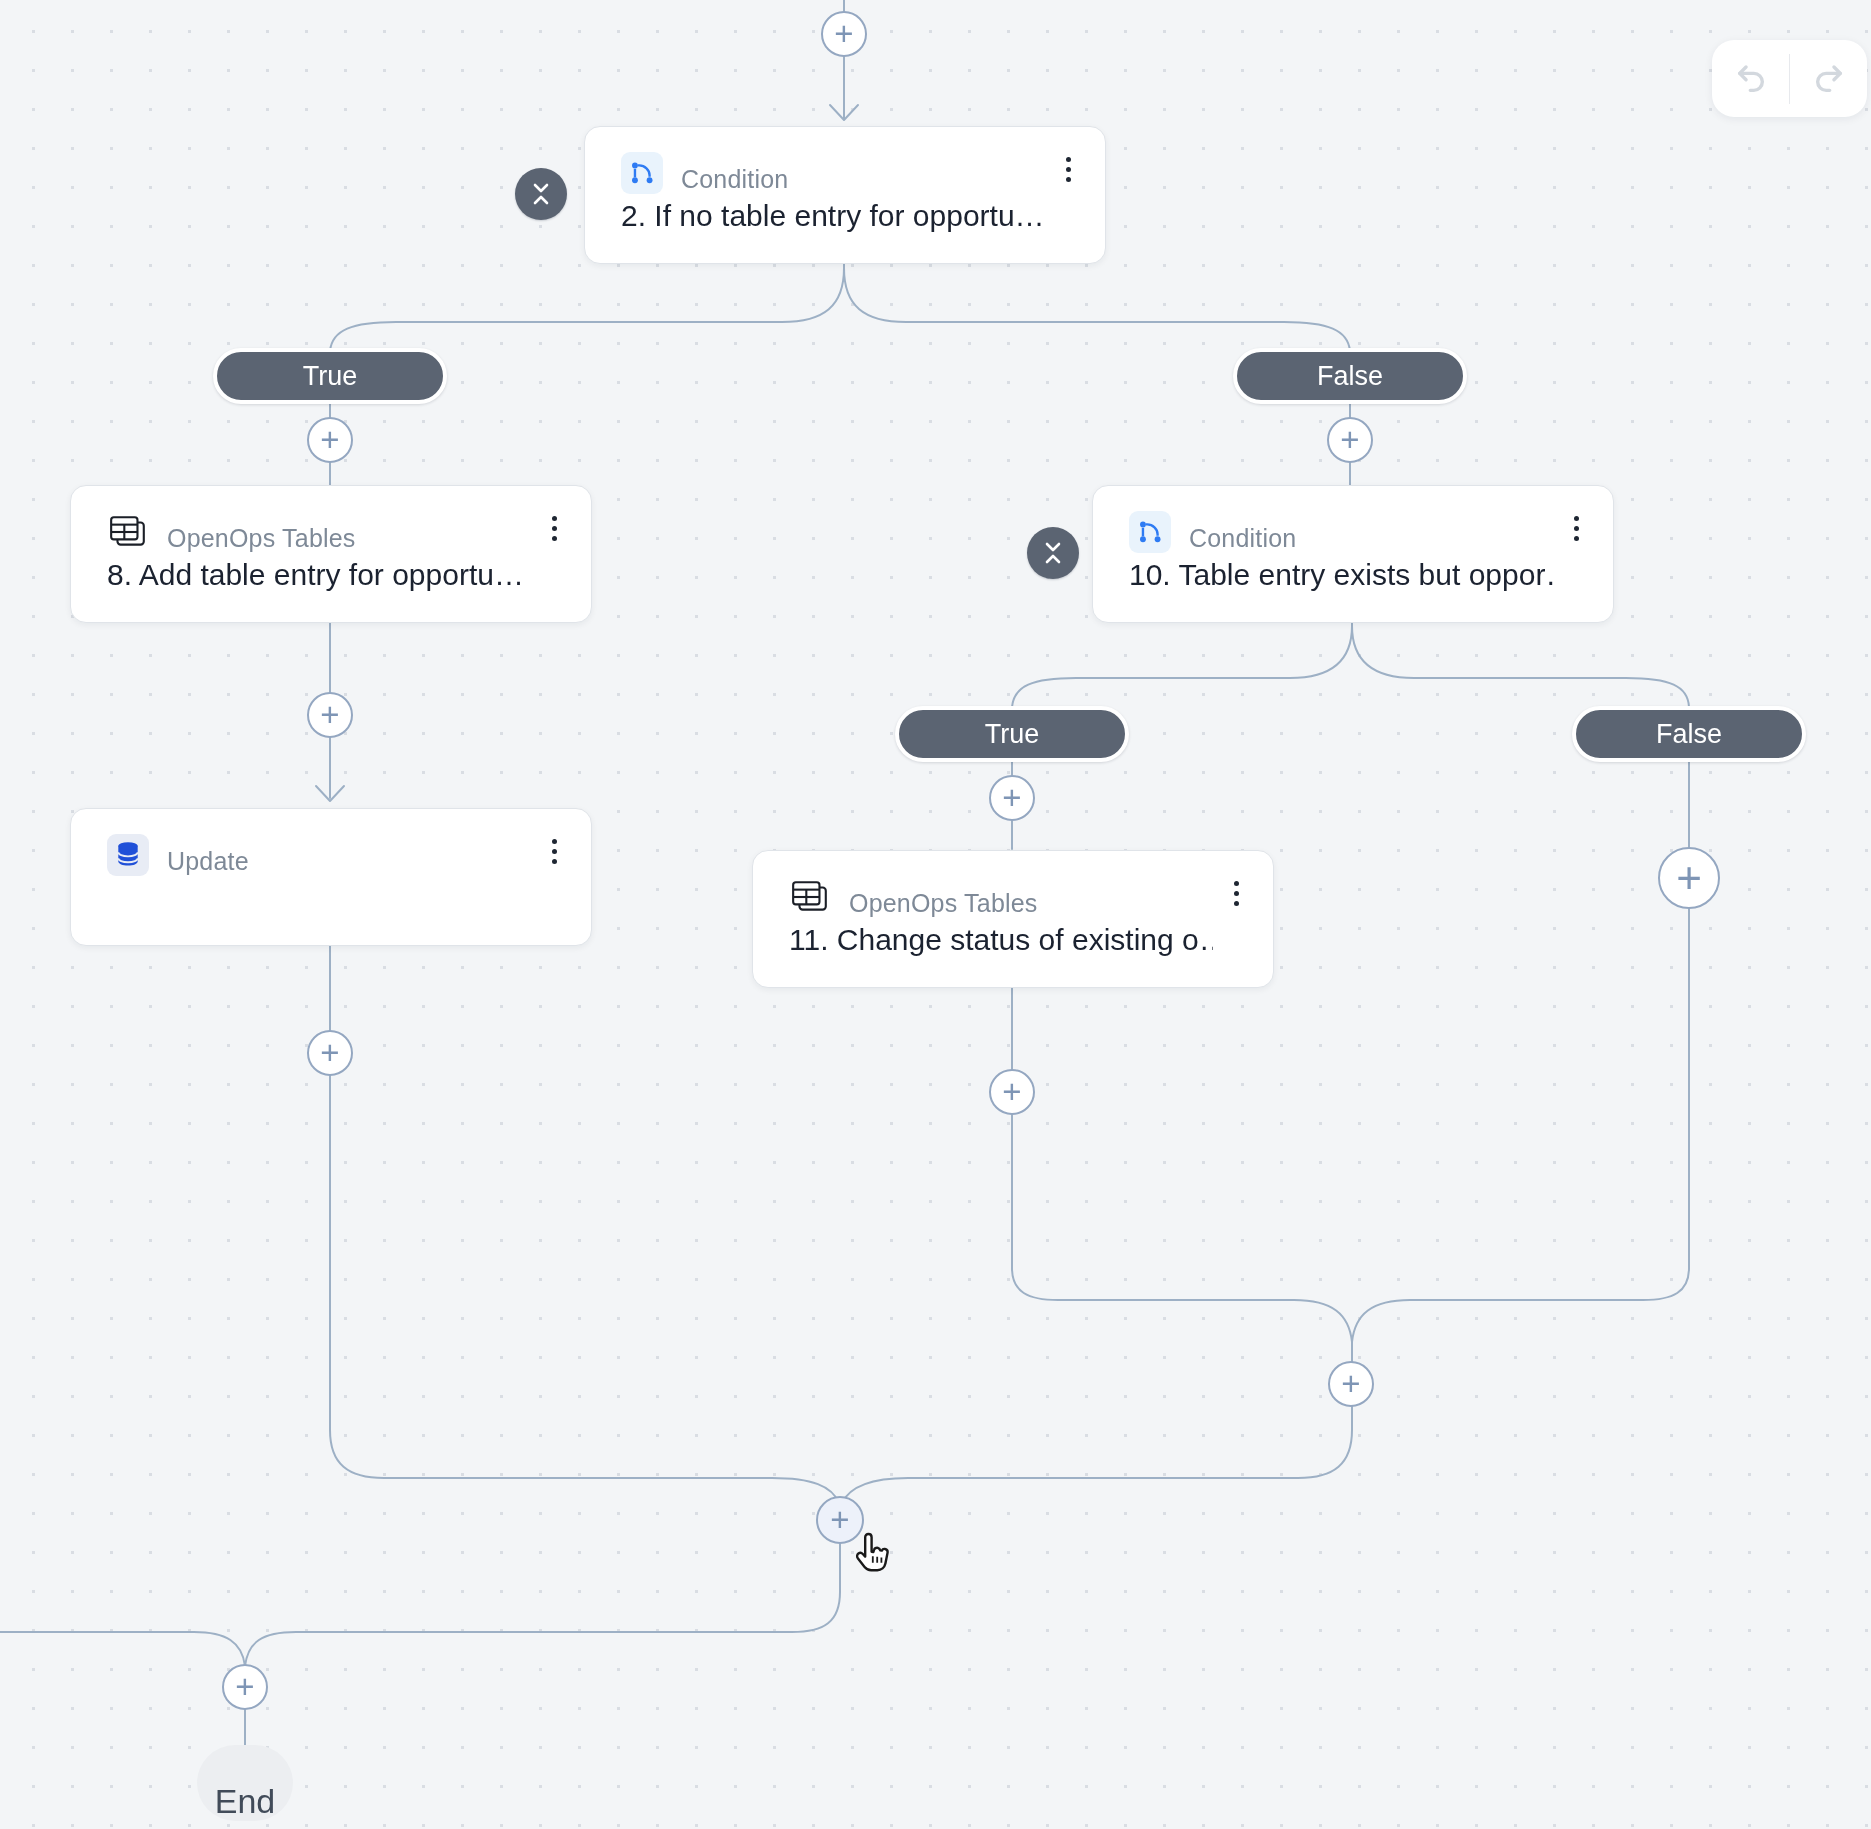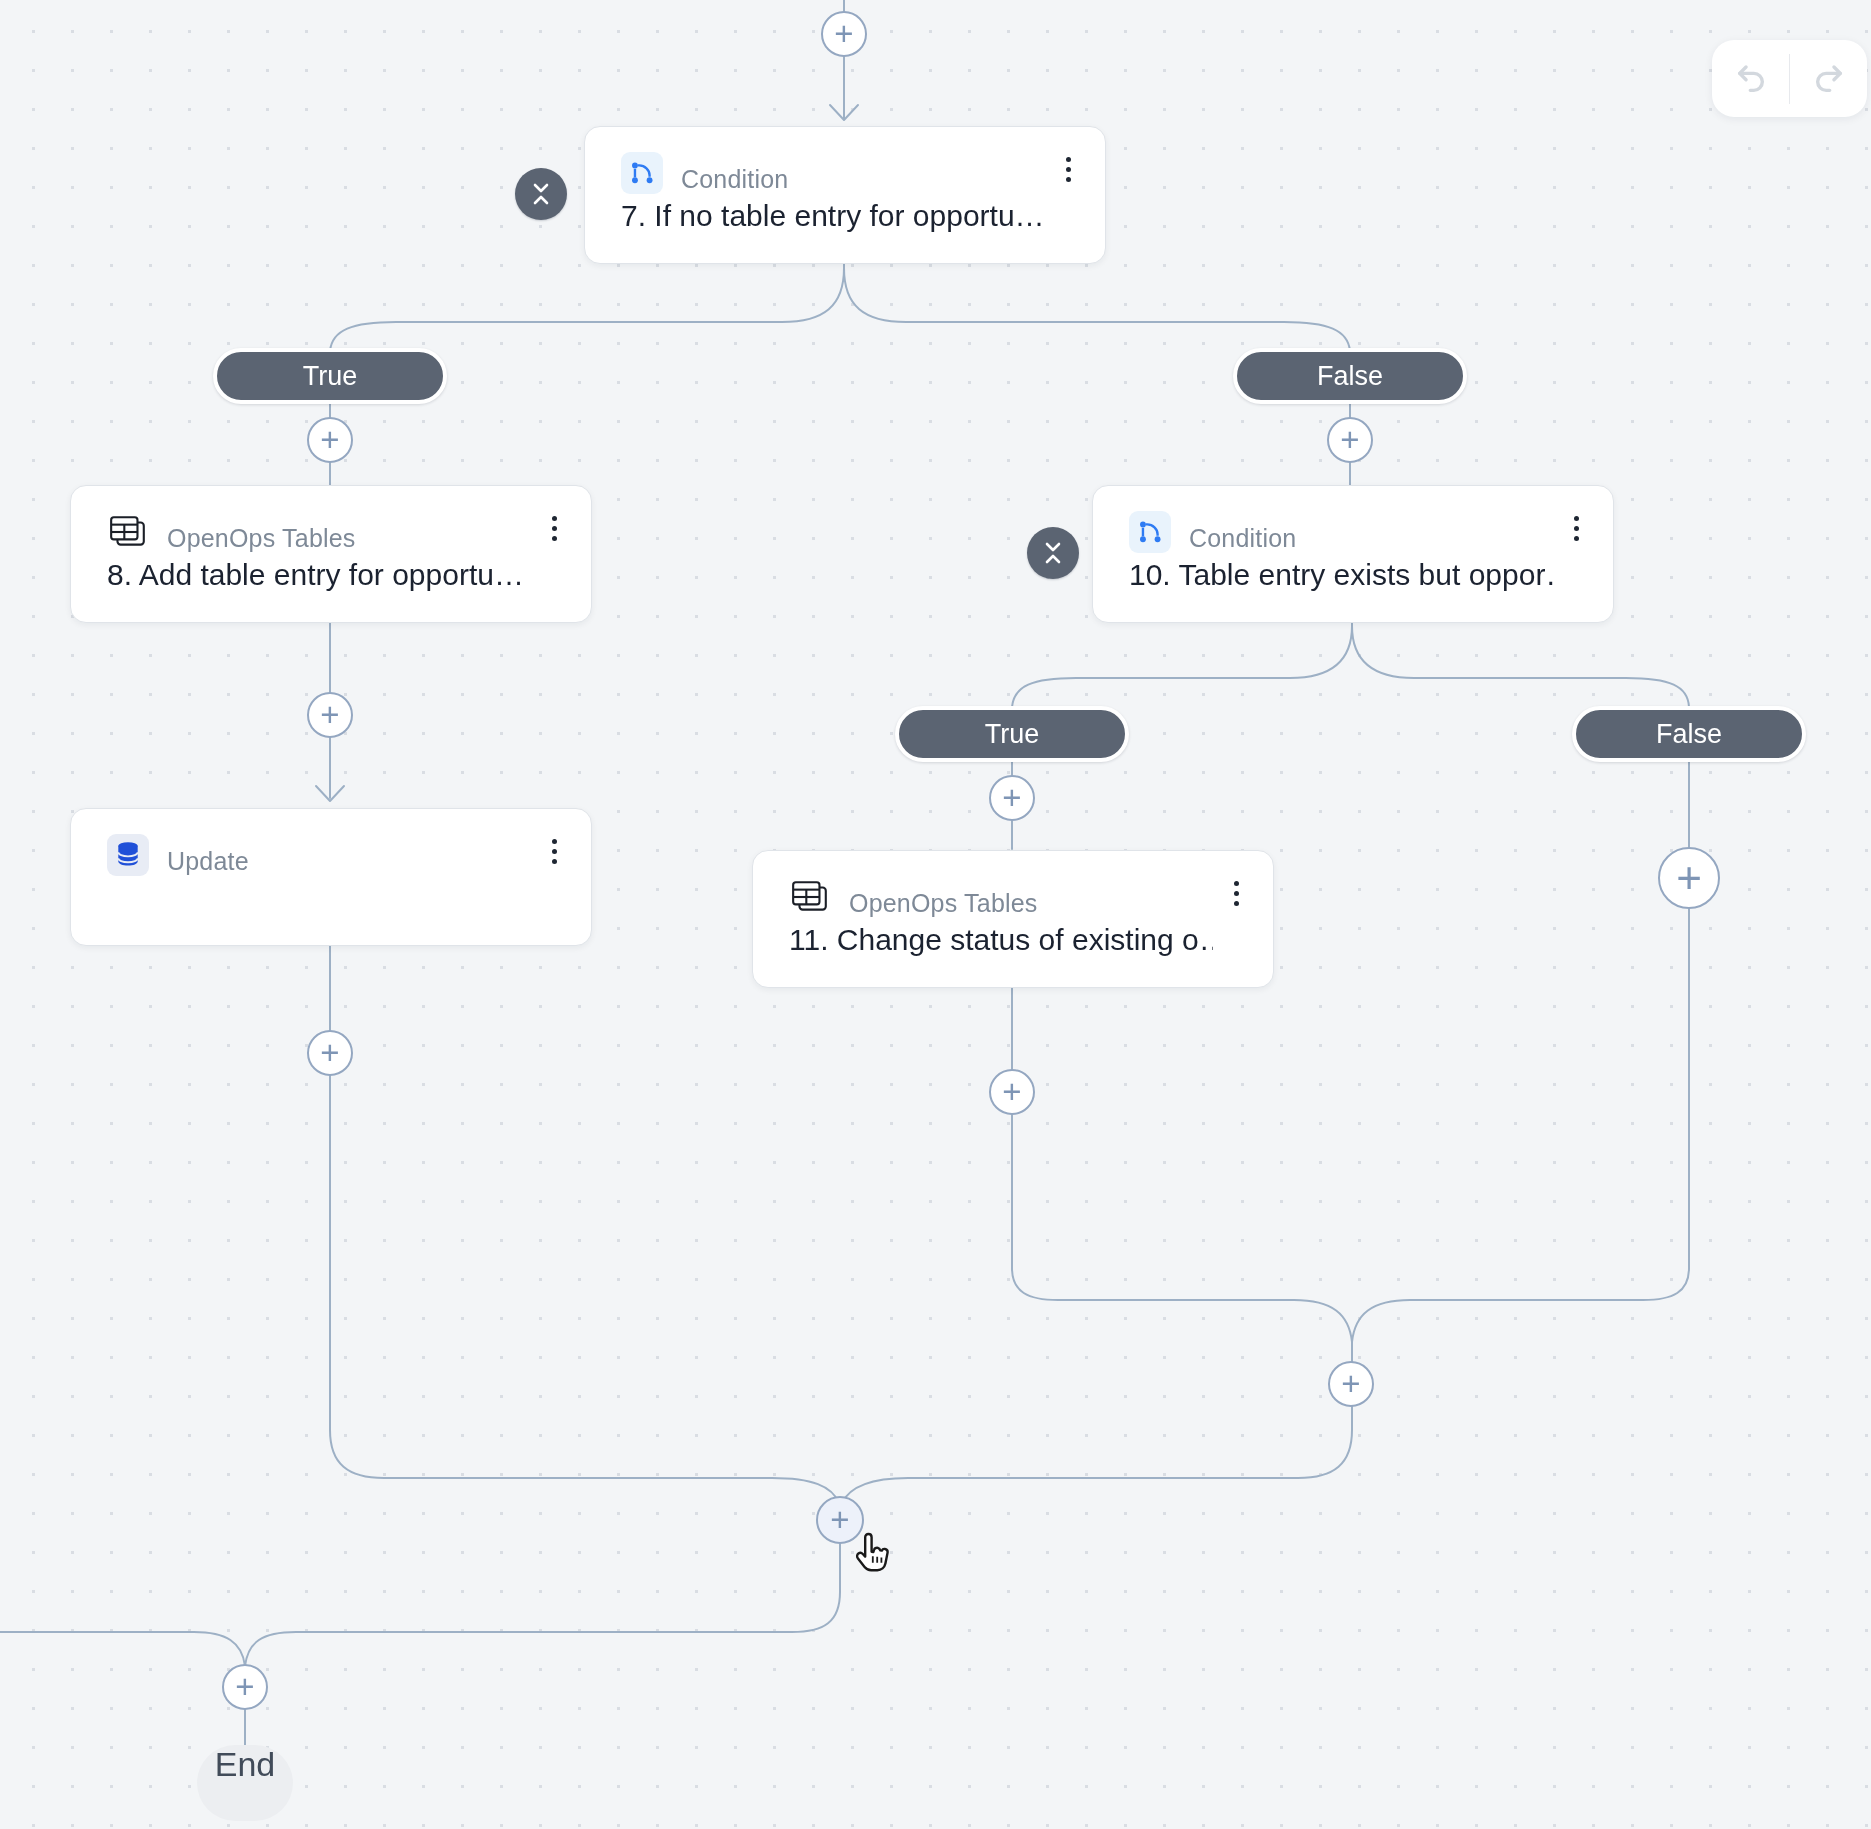--- a/index.html
+++ b/index.html
@@ -41,21 +41,21 @@
   }
   .plus.big{width:62px;height:62px;font-size:44px;}
   .plus.hovered{background:#edf1fa;width:48px;height:48px;}
   .collapse-btn{
     position:absolute;width:52px;height:52px;border-radius:50%;background:#5b6472;
     display:flex;align-items:center;justify-content:center;z-index:5;cursor:pointer;
     box-shadow:0 1px 2px rgba(20,30,50,.2);
   }
   .end-pill{
     position:absolute;left:197px;top:1745px;width:96px;height:76px;border-radius:38px;
-    background:#eceef1;display:flex;align-items:flex-start;justify-content:center;
+    background:#eceef1;display:flex;align-items:flex-end;justify-content:center;
     font-size:34px;color:#414b59;z-index:3;
   }
   .undo-card{
     position:absolute;left:1712px;top:40px;width:155px;height:77px;border-radius:22px;
     background:#ffffff;box-shadow:0 2px 8px rgba(20,30,50,.07);z-index:6;
     display:flex;align-items:center;justify-content:space-evenly;
   }
   .undo-card .divider{width:1px;height:50px;background:#e7e9ed;}
   .tool-btn{width:50px;height:50px;display:flex;align-items:center;justify-content:center;cursor:pointer;}
   .cursor{position:absolute;left:848px;top:1531px;z-index:10;pointer-events:none;}
@@ -157,21 +157,21 @@
         <circle cx="19" cy="18.7" r="2.7" fill="#2e7bf3"></circle>
       </svg>
     </div>
     <span class="node-app">Condition</span>
   </div>
   <div class="menu-dots">
       <i></i>
       <i></i>
       <i></i>
     </div>
-  <div class="node-title">7. If no table entry for opportu…</div>
+  <div class="node-title">2. If no table entry for opportu…</div>
 </div>
 <div class="collapse-btn" style="left:515px;top:168px;">
   <svg width="24" height="26" viewBox="0 0 24 26" fill="none">
     <path d="M6 4 L12 10 L18 4" stroke="#fff" stroke-width="2.6" stroke-linecap="round" stroke-linejoin="round"></path>
     <path d="M6 22 L12 16 L18 22" stroke="#fff" stroke-width="2.6" stroke-linecap="round" stroke-linejoin="round"></path>
   </svg>
 </div>
 
 <div class="node" style="left:70px;top:485px;">
   <div class="node-head">

